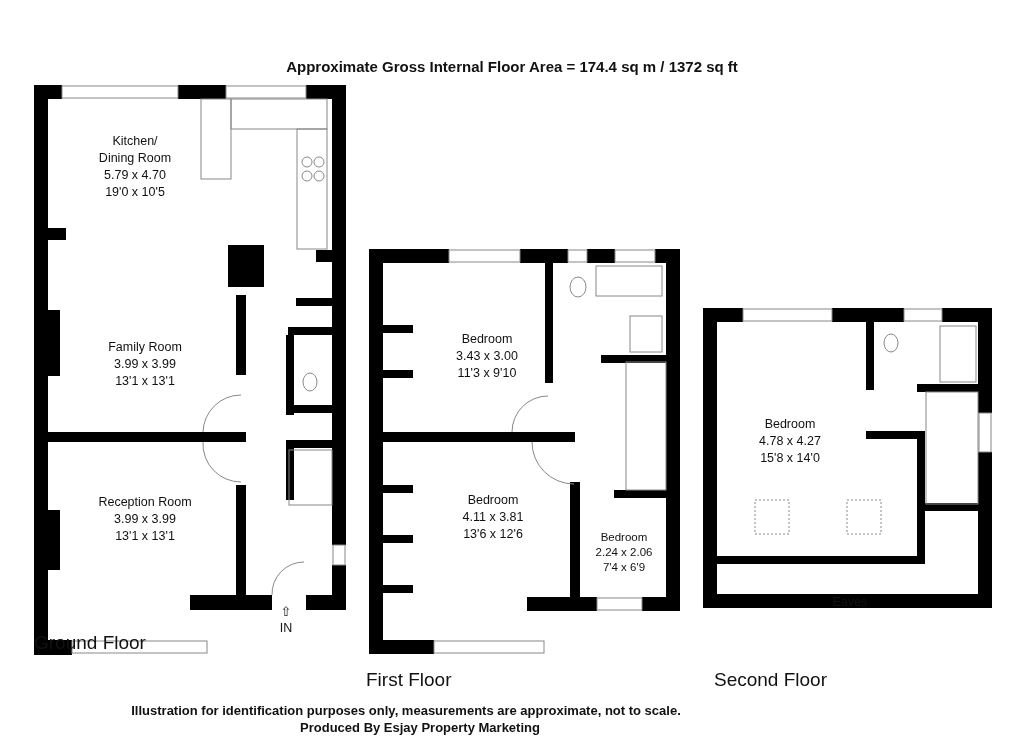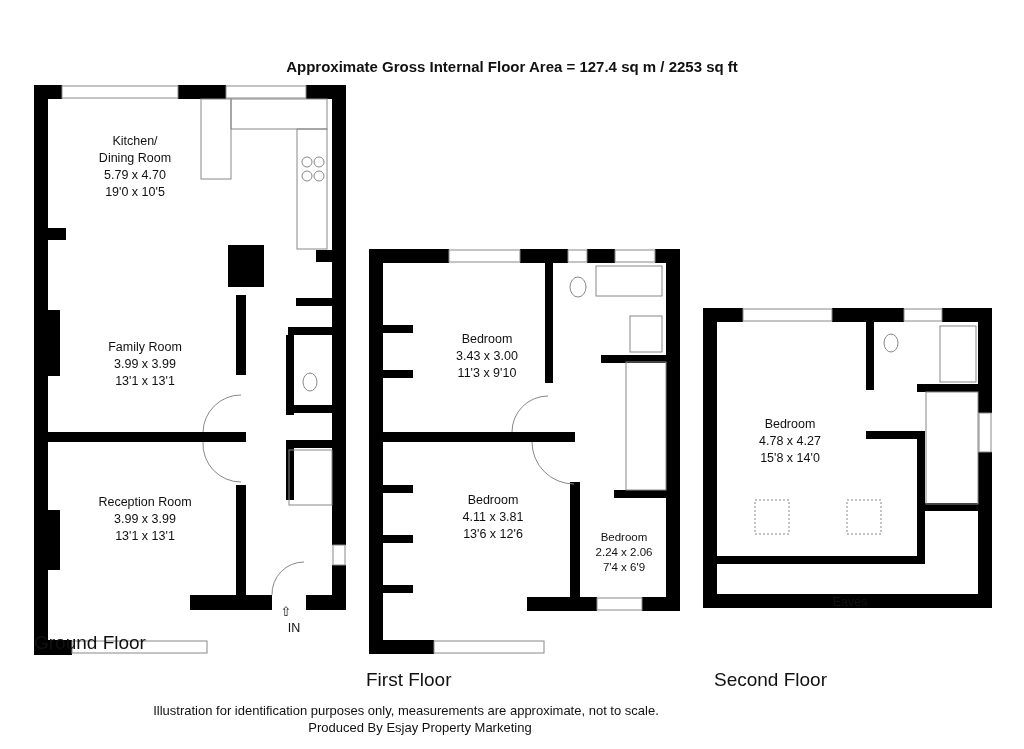--- a/index.html
+++ b/index.html
@@ -1,26 +1,26 @@
 <!DOCTYPE html>
 <html><head>
 <meta charset="utf-8">
 <style>
   html,body{margin:0;padding:0;background:#fff;}
   body{width:1024px;height:749px;position:relative;overflow:hidden;font-family:"Liberation Sans",sans-serif;color:#111;}
   .title{position:absolute;left:0;top:58px;width:1024px;text-align:center;font-weight:bold;font-size:15px;}
   svg{position:absolute;left:0;top:0;}
   .rlabel{position:absolute;text-align:center;font-size:12.5px;line-height:17px;}
   .flabel{position:absolute;font-size:19px;}
-  .foot{position:absolute;left:0;width:812px;text-align:center;font-size:13px;}
+  .foot{position:absolute;left:0;width:812px;text-align:center;font-size:13px;font-weight:bold;}
 </style>
 </head>
 <body>
 
-<div class="title">Approximate Gross Internal Floor Area = 127.4 sq m / 2253 sq ft</div>
+<div class="title">Approximate Gross Internal Floor Area = 174.4 sq m / 1372 sq ft</div>
 
 <svg width="1024" height="749">
   <g fill="#000" stroke="none">
 
     <rect x="34" y="85" width="14" height="570"></rect>
     <rect x="34" y="85" width="28" height="14"></rect>
     <rect x="178" y="85" width="48" height="14"></rect>
     <rect x="306" y="85" width="40" height="14"></rect>
     <rect x="332" y="85" width="14" height="460"></rect>
     <rect x="332" y="565" width="14" height="43"></rect>
@@ -132,21 +132,21 @@
   <div>Family Room</div>
   <div>3.99 x 3.99</div>
   <div>13'1 x 13'1</div>
 </div>
 <div class="rlabel" style="left:80px;top:494px;width:130px;">
   <div>Reception Room</div>
   <div>3.99 x 3.99</div>
   <div>13'1 x 13'1</div>
 </div>
 <div class="rlabel" style="left:274px;top:603px;width:24px;font-size:13px;">⇧</div>
-<div class="rlabel" style="left:274px;top:620px;width:24px;margin-left:8px;">IN</div>
+<div class="rlabel" style="left:274px;top:620px;width:24px;">IN</div>
 
 <div class="rlabel" style="left:432px;top:331px;width:110px;">
   <div>Bedroom</div>
   <div>3.43 x 3.00</div>
   <div>11'3 x 9'10</div>
 </div>
 <div class="rlabel" style="left:438px;top:492px;width:110px;">
   <div>Bedroom</div>
   <div>4.11 x 3.81</div>
   <div>13'6 x 12'6</div>

